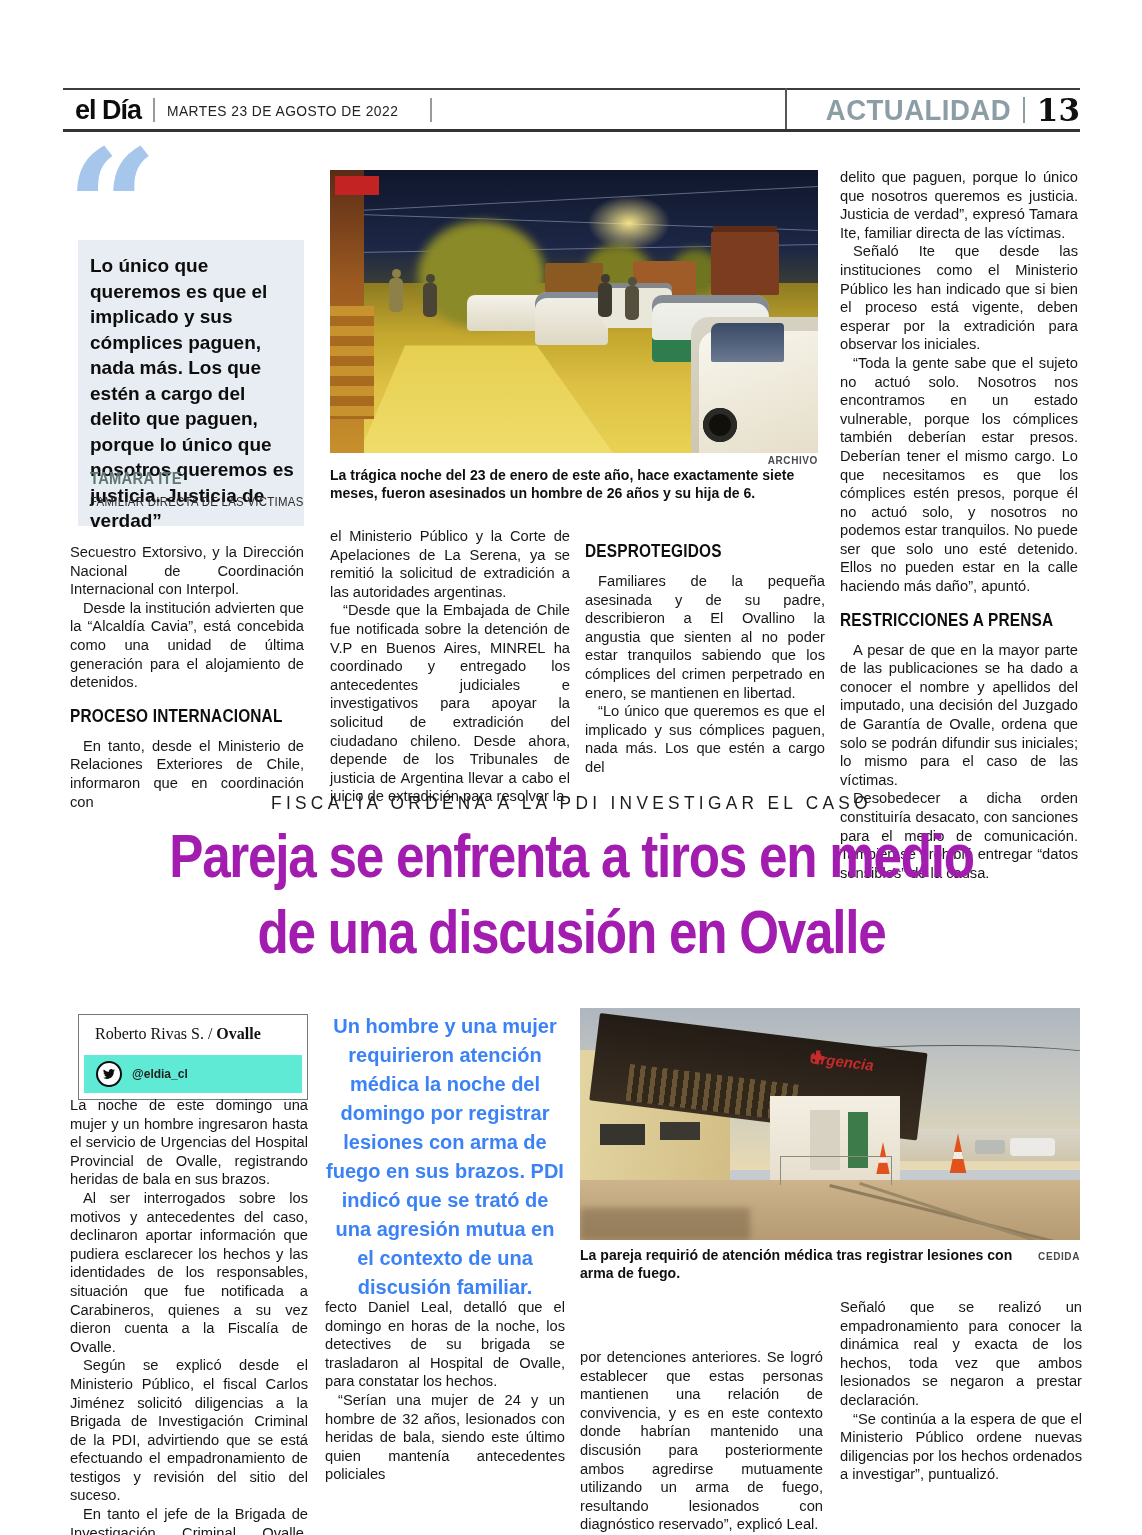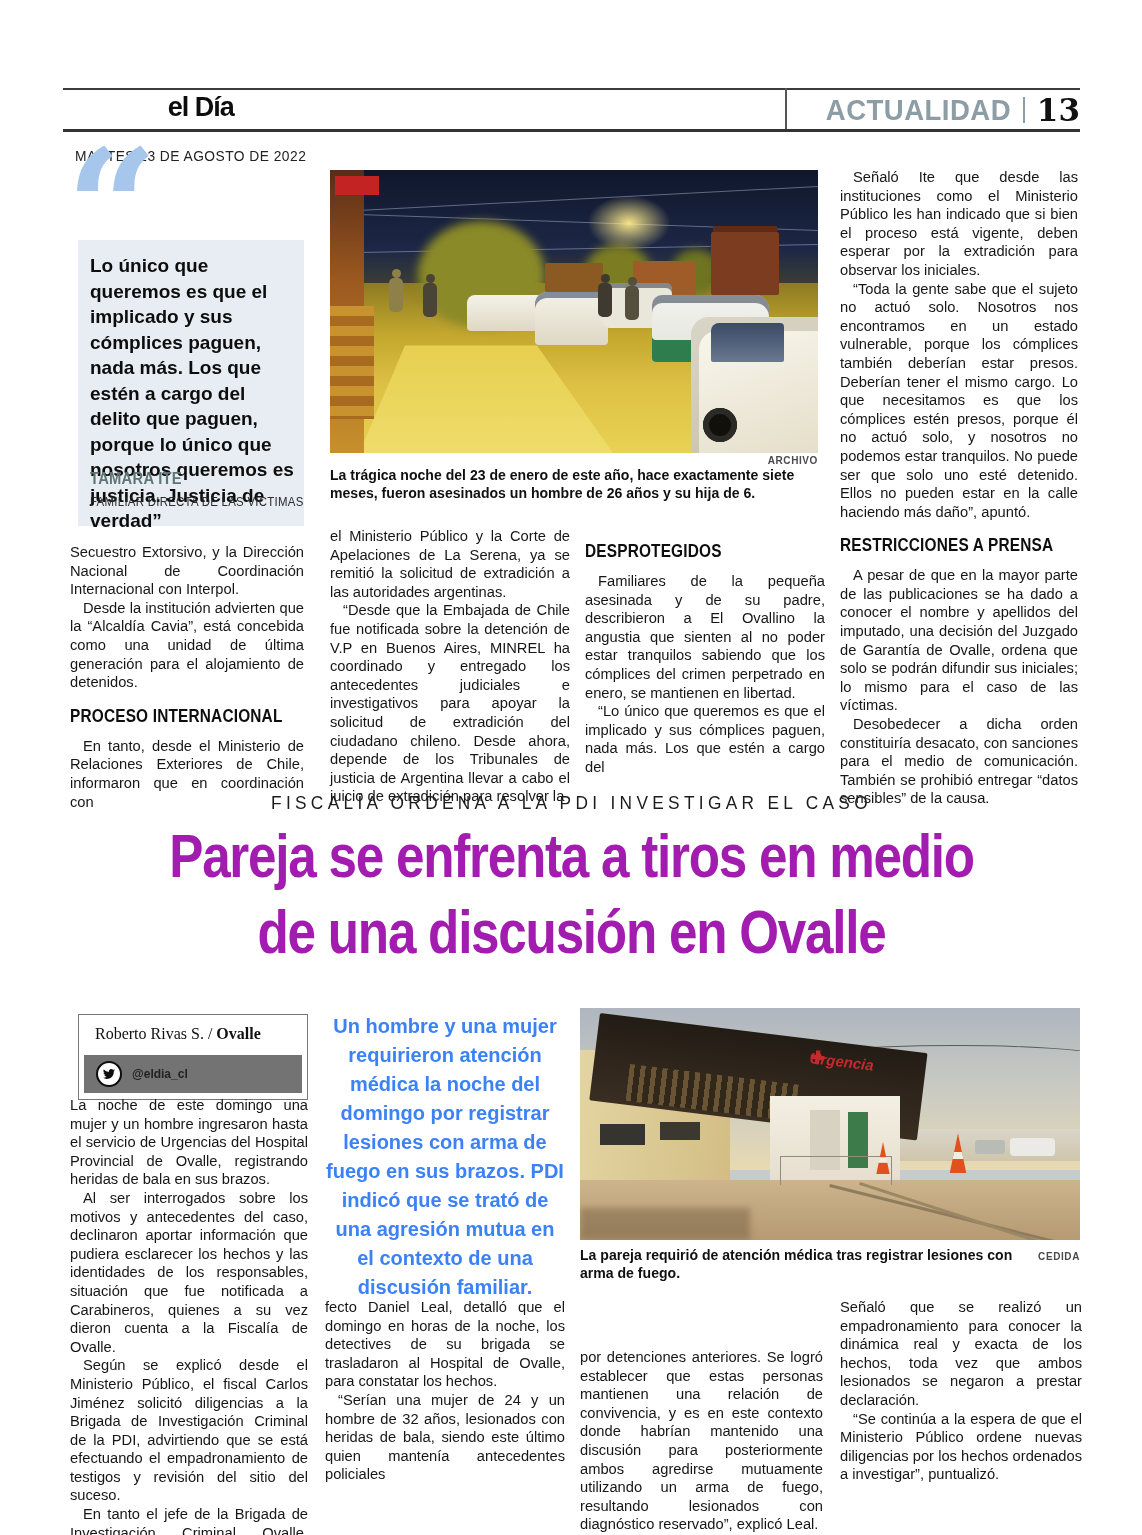--- a/index.html
+++ b/index.html
@@ -3,21 +3,21 @@
 <meta charset="utf-8">
 <style>
   html,body{margin:0;padding:0;background:#888;}
   .page{position:relative;width:1142px;height:1535px;background:#ffffff;margin:0 auto;
         font-family:"Liberation Sans",sans-serif;color:#1a1a1a;overflow:hidden;}
   .abs{position:absolute;}
 
   
   .rule-top{left:63px;top:88px;width:1017px;height:2px;background:#3c3c3c;}
   .rule-bot{left:63px;top:129px;width:1017px;height:3px;background:#333;}
-  .hdr-left{left:75px;top:92px;height:36px;display:flex;align-items:center;gap:12px;flex-direction:column;}
+  .hdr-left{left:75px;top:92px;height:36px;display:flex;align-items:center;gap:12px;}
   .logo{font-size:27px;font-weight:800;letter-spacing:-1px;color:#0d0d0d;}
   .vbar{width:2px;height:24px;background:#9a9a9a;}
   .hdr-date{font-size:15px;letter-spacing:.5px;color:#222;transform:scaleX(.92);transform-origin:left center;white-space:nowrap;}
   .hdr-div{left:785px;top:88px;width:2px;height:44px;background:#555;}
   .hdr-right{left:805px;top:90px;width:275px;height:40px;display:flex;align-items:center;justify-content:flex-end;gap:12px;}
   .section-name{font-size:29px;font-weight:800;color:#8c9da6;letter-spacing:.5px;transform:scaleX(.95);transform-origin:right center;}
   .pagebar{width:2px;height:26px;background:#8c9da6;}
   .page-num{font-family:"DejaVu Serif",serif;font-size:31px;font-weight:700;color:#111;}
 
   
@@ -92,21 +92,21 @@
   
   .kicker{left:63px;top:793px;width:1017px;text-align:center;font-size:18px;letter-spacing:4.5px;
           color:#1c1c1c;transform:scaleX(.96);transform-origin:center;}
   .headline{left:63px;top:818px;width:1017px;text-align:center;font-weight:700;color:#a21caf;}
   .headline span{display:block;font-size:61px;line-height:76px;letter-spacing:-1.5px;transform:scaleX(.84);}
 
   
   .byline-box{left:78px;top:1014px;width:228px;height:84px;border:1.5px solid #777;background:#fff;}
   .byline-name{position:absolute;left:16px;top:10px;font-family:"Liberation Serif",serif;font-size:16px;color:#111;}
   .byline-name b{font-weight:700;}
-  .tw-strip{position:absolute;left:5px;top:40px;right:5px;bottom:6px;background:#737373;display:flex;align-items:center;gap:10px;padding-left:12px;}
+  .tw-strip{position:absolute;left:5px;top:40px;right:5px;bottom:6px;background:#5eead4;display:flex;align-items:center;gap:10px;padding-left:12px;}
   .tw-circle{width:22px;height:22px;border:2px solid #0d0d0d;border-radius:50%;display:flex;align-items:center;justify-content:center;background:#fff;}
   .tw-handle{font-size:12px;font-weight:700;color:#222;}
 
   
   .bcol1{left:70px;top:1096px;width:238px;}
   .intro{left:325px;top:1012px;width:240px;text-align:center;font-size:20px;line-height:29px;font-weight:700;color:#3b82f6;}
   .bcol2{left:325px;top:1298px;width:240px;}
   .bcol3{left:580px;top:1348px;width:243px;}
   .bcol4{left:840px;top:1298px;width:242px;}
 
@@ -208,20 +208,21 @@
   <div class="abs colMA">
     <p class="bp first">el Ministerio Público y la Corte de Apelaciones de La Serena, ya se remitió la solicitud de extradición a las autoridades argentinas.</p>
     <p class="bp">“Desde que la Embajada de Chile fue notificada sobre la detención de V.P en Buenos Aires, MINREL ha coordinado y entregado los antecedentes judiciales e investigativos para apoyar la solicitud de extradición del ciudadano chileno. Desde ahora, depende de los Tribunales de justicia de Argentina llevar a cabo el juicio de extradición para resolver la</p>
   </div>
   <div class="abs colMB">
     <div class="subhead">DESPROTEGIDOS</div>
     <p class="bp">Familiares de la pequeña asesinada y de su padre, describieron a El Ovallino la angustia que sienten al no poder estar tranquilos sabiendo que los cómplices del crimen perpetrado en enero, se mantienen en libertad.</p>
     <p class="bp">“Lo único que queremos es que el implicado y sus cómplices paguen, nada más. Los que estén a cargo del</p>
   </div>
   <div class="abs colR">
+    <p class="bp first">delito que paguen, porque lo único que nosotros queremos es justicia. Justicia de verdad”, expresó Tamara Ite, familiar directa de las víctimas.</p>
     <p class="bp">Señaló Ite que desde las instituciones como el Ministerio Público les han indicado que si bien el proceso está vigente, deben esperar por la extradición para observar los iniciales.</p>
     <p class="bp">“Toda la gente sabe que el sujeto no actuó solo. Nosotros nos encontramos en un estado vulnerable, porque los cómplices también deberían estar presos. Deberían tener el mismo cargo. Lo que necesitamos es que los cómplices estén presos, porque él no actuó solo, y nosotros no podemos estar tranquilos. No puede ser que solo uno esté detenido. Ellos no pueden estar en la calle haciendo más daño”, apuntó.</p>
     <div class="subhead">RESTRICCIONES A PRENSA</div>
     <p class="bp">A pesar de que en la mayor parte de las publicaciones se ha dado a conocer el nombre y apellidos del imputado, una decisión del Juzgado de Garantía de Ovalle, ordena que solo se podrán difundir sus iniciales; lo mismo para el caso de las víctimas.</p>
     <p class="bp">Desobedecer a dicha orden constituiría desacato, con sanciones para el medio de comunicación. También se prohibió entregar “datos sensibles” de la causa.</p>
   </div>
 
   <div class="abs kicker">FISCALÍA ORDENA A LA PDI INVESTIGAR EL CASO</div>
   <div class="abs headline">
     <span>Pareja se enfrenta a tiros en medio</span>

